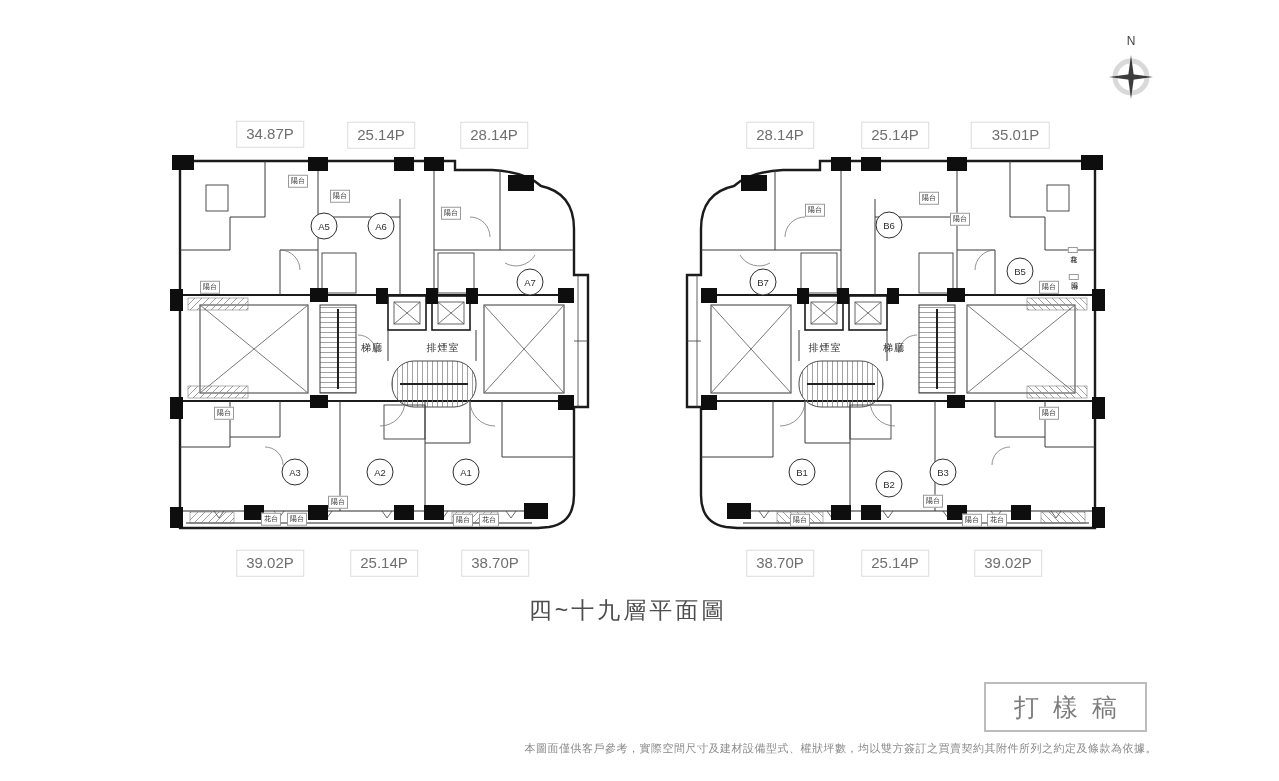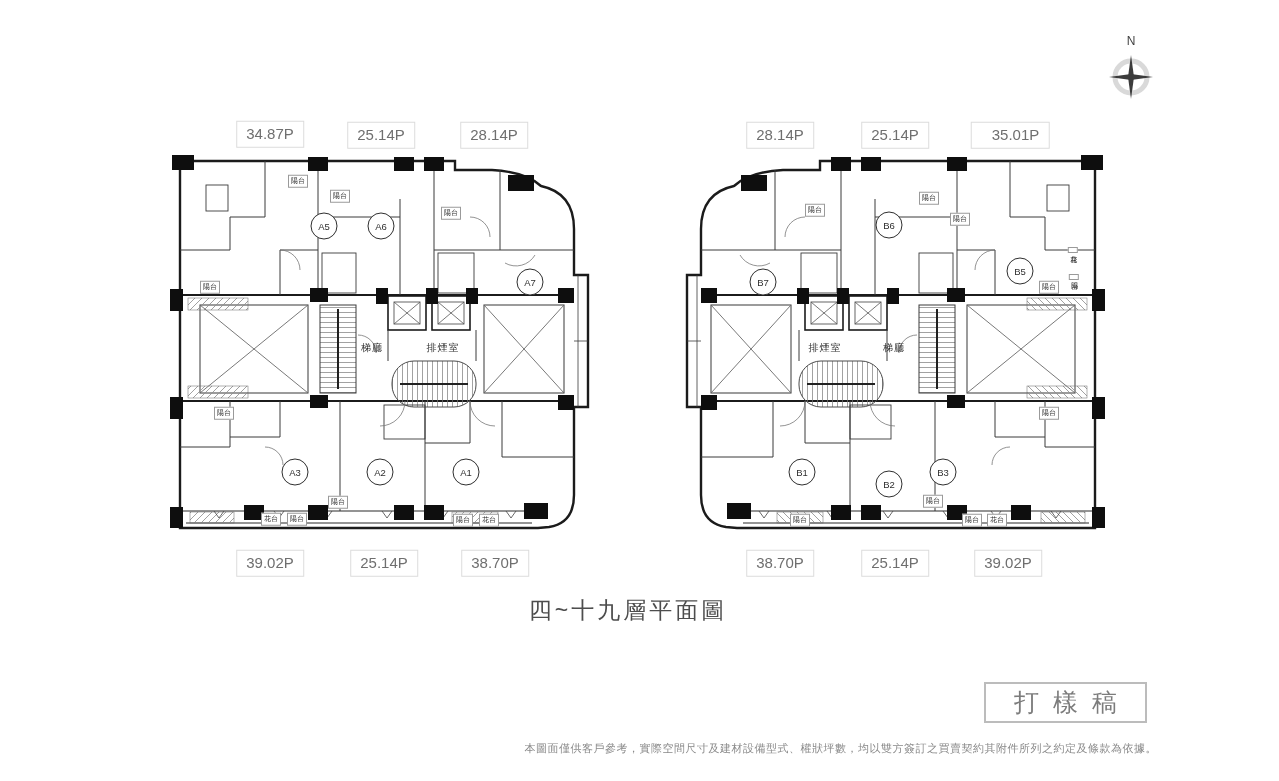--- a/index.html
+++ b/index.html
@@ -10,21 +10,21 @@
             white-space:nowrap;}
   .unit-circle{position:absolute;width:25px;height:25px;border:1.3px solid #2f2f2f;border-radius:50%;
             background:#fff;color:#2f2f2f;font-size:9.5px;display:flex;align-items:center;
             justify-content:center;transform:translate(-50%,-50%);z-index:3;}
   .rl{position:absolute;transform:translate(-50%,-50%);font-size:7px;color:#1f1f1f;background:#fff;
             border:1px solid #9a9a9a;padding:0 2px;line-height:1.5;white-space:nowrap;z-index:3;}
   .rl.plain{border:none;font-size:10px;color:#2f2f2f;background:transparent;letter-spacing:1px;}
   .rl.vert{writing-mode:vertical-rl;padding:2px 0;line-height:1.2;}
   .floor-title{position:absolute;left:628px;top:610px;transform:translate(-50%,-50%);
             font-size:23px;color:#4d4d4d;letter-spacing:3px;white-space:nowrap;}
-  .stamp{position:absolute;left:984px;top:682px;width:163px;height:41px;border:2px solid #bcbcbc;
+  .stamp{position:absolute;left:984px;top:682px;width:163px;height:50px;border:2px solid #bcbcbc;
             display:flex;align-items:center;justify-content:center;font-size:25px;color:#7c7c7c;
             letter-spacing:14px;padding-left:14px;box-sizing:border-box;white-space:nowrap;}
   .disclaimer{position:absolute;right:122px;top:741px;font-size:11px;color:#8a8a8a;
             letter-spacing:0.5px;white-space:nowrap;}
   .compass{position:absolute;left:1103px;top:34px;width:56px;display:flex;flex-direction:column;
             align-items:center;z-index:2;}
   .compass .n{font-size:12px;color:#3f3f3f;margin-bottom:1px;}
   #plans-svg{position:absolute;left:0;top:0;z-index:1;}
 </style>
 </head>

